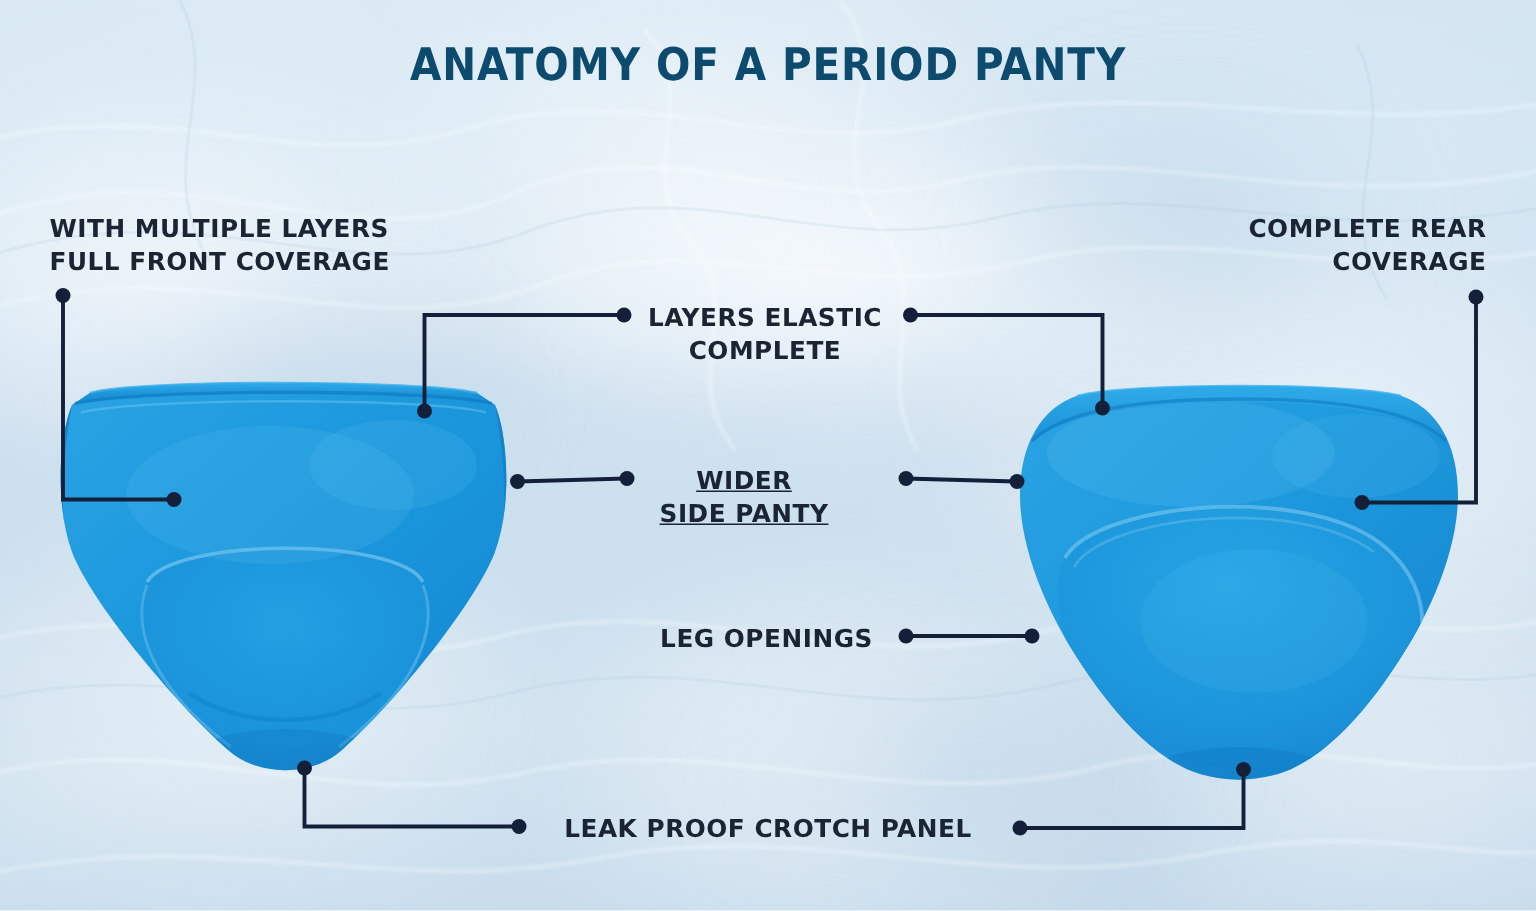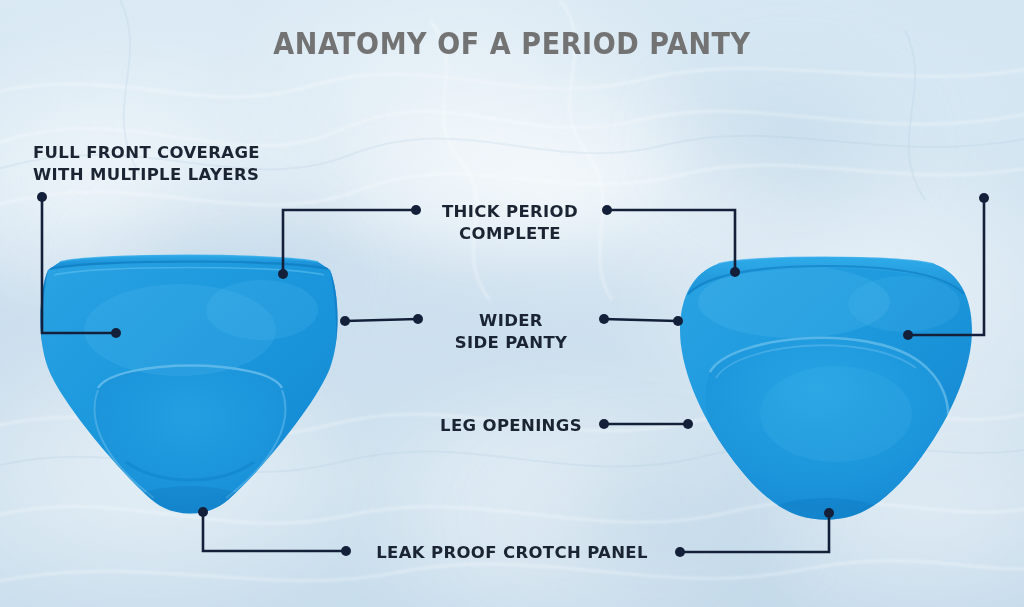--- a/index.html
+++ b/index.html
@@ -63,21 +63,21 @@
   
   .title {
     position: absolute;
     top: 26px;
     left: 0;
     width: 100%;
     text-align: center;
     font-size: 30px;
     font-weight: bold;
     letter-spacing: 0.6px;
-    color: #737373;
+    color: #0c4a6e;
     font-family: "DejaVu Sans", sans-serif;
     font-stretch: condensed;
     white-space: nowrap;
   }
 
   
   .label {
     position: absolute;
     color: #1b2433;
     font-family: "DejaVu Sans", sans-serif;
@@ -299,36 +299,40 @@
       <circle cx="604" cy="424" r="5"></circle>
       <circle cx="688" cy="424" r="5"></circle>
       <circle cx="829" cy="513" r="5"></circle>
       <circle cx="680" cy="552" r="5"></circle>
       <circle cx="984" cy="198" r="5"></circle>
       <circle cx="908" cy="335" r="5"></circle>
     </g>
   </svg>
 
   <div class="label left" style="left:33px; top:142px;">
+    <div>WITH MULTIPLE LAYERS</div>
     <div>FULL FRONT COVERAGE</div>
-    <div>WITH MULTIPLE LAYERS</div>
   </div>
 
   <div class="label center" style="left:425px; top:201px; width:170px;">
-    <div>THICK PERIOD</div>
+    <div>LAYERS ELASTIC</div>
     <div>COMPLETE</div>
   </div>
 
-  <div class="label center" style="left:428px; top:310px; width:166px;">
+  <div class="label center" style="left:413px; top:310px; width:166px;text-decoration:underline;">
     <div>WIDER</div>
     <div>SIDE PANTY</div>
   </div>
 
   <div class="label center" style="left:357px; top:542px; width:310px;">
     <div>LEAK PROOF CROTCH PANEL</div>
   </div>
 
   <div class="label center" style="left:428px; top:415px; width:166px;">
     <div>LEG OPENINGS</div>
   </div>
 
+  <div class="label right" style="left:730px; top:142px; width:261px;">
+    <div>COMPLETE REAR</div>
+    <div>COVERAGE</div>
+  </div>
 
 </div>
 
 </body></html>

